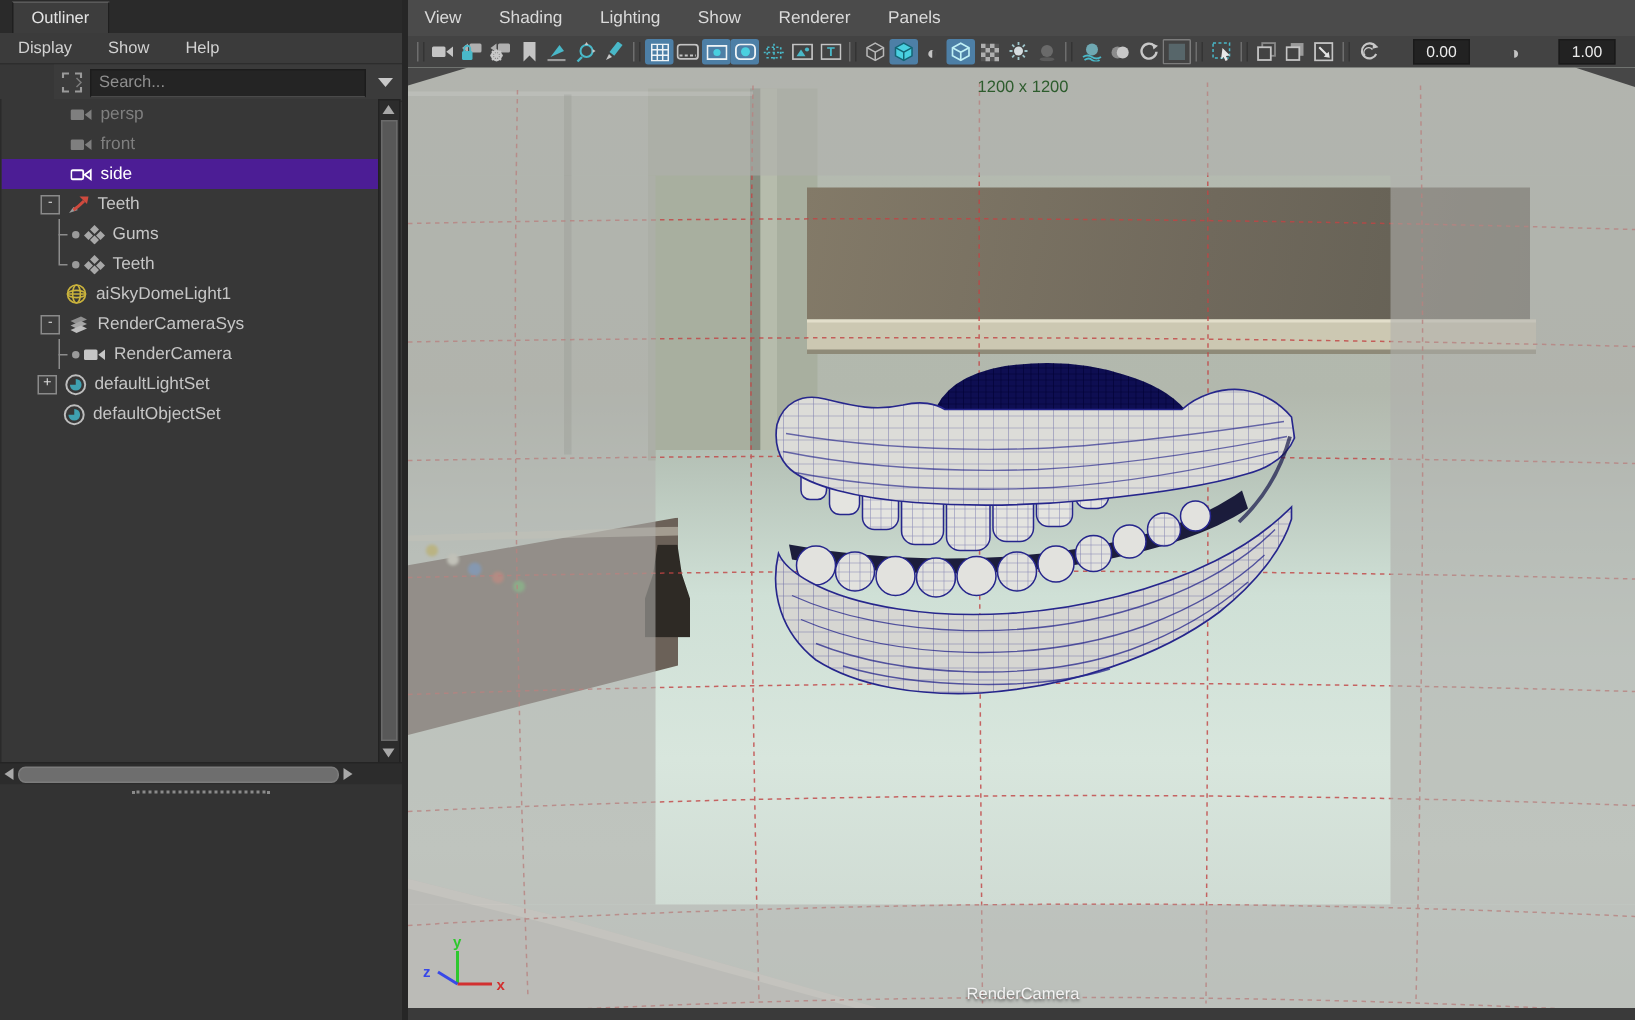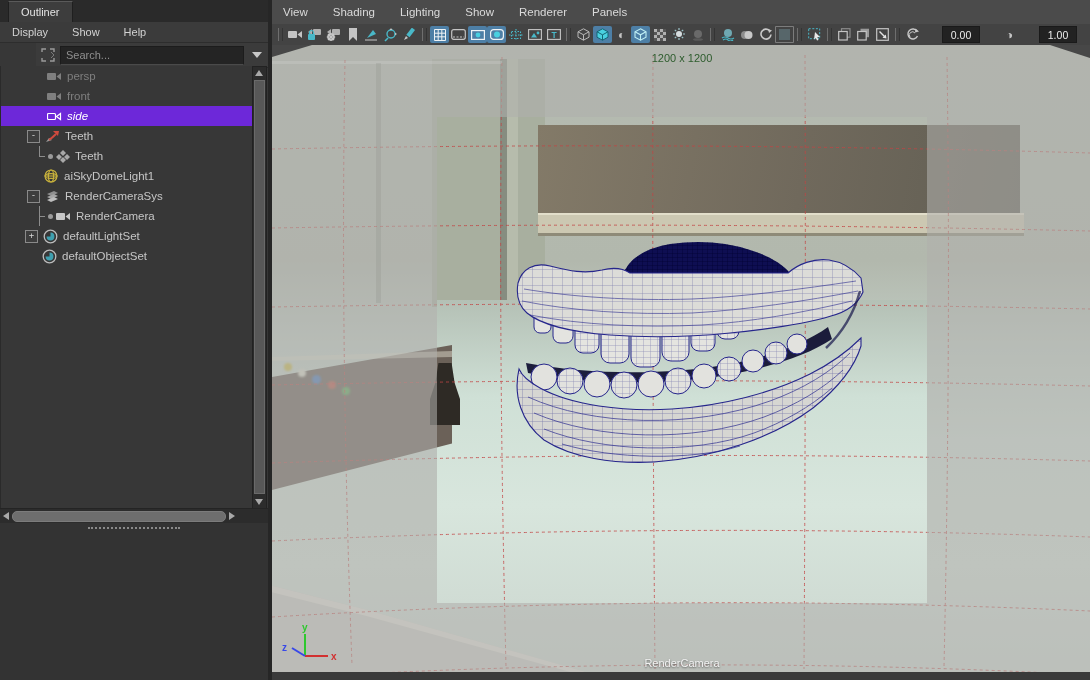--- a/index.html
+++ b/index.html
@@ -19,21 +19,21 @@
   .search-box{flex:1;height:17px;background:#242424;border:1px solid #1c1c1c;border-bottom-color:#4a4a4a;
               display:flex;align-items:center;}
   .search-box input{flex:1;background:transparent;border:none;outline:none;color:#cfcfcf;font-size:11px;padding:0 5px;
                     font-family:inherit;}
   .search-box input::placeholder{color:#8f8f8f;}
   .dd-arrow{width:0;height:0;border-left:5px solid transparent;border-right:5px solid transparent;
             border-top:6px solid #c8c8c8;margin-left:4px;flex:none;}
   .ol-tree{position:absolute;left:0;top:66px;right:15px;bottom:23px;background:#373737;overflow:hidden;
            border-left:1px solid #2a2a2a;}
   .orow{height:20px;display:flex;align-items:center;font-size:11.5px;color:#c6c6c6;white-space:nowrap;}
-  .orow.sel{background:#6d28d9;color:#fff;font-style:italic;}
+  .orow.sel{background:#4c1d95;color:#fff;}
   .orow.dim{color:#7f7f7f;}
   .orow .lab{margin-left:5px;}
   .sp{flex:none;display:inline-block;}
   .exp{width:11px;height:11px;flex:none;border:1px solid #8a8a8a;background:#3d3d3d;color:#d8d8d8;
        font:9px/9px "DejaVu Sans Mono",monospace;text-align:center;margin:0 5px 0 0;}
   .br{width:16px;height:20px;position:relative;flex:none;}
   .br::before{content:"";position:absolute;left:7px;top:0;height:10px;border-left:1px solid #8c8c8c;}
   .br.cont::before{height:20px;}
   .br::after{content:"";position:absolute;left:7px;top:10px;width:6px;border-top:1px solid #8c8c8c;}
   .dot{width:5px;height:5px;border-radius:50%;background:#9a9a9a;flex:none;margin-right:3px;}
@@ -152,20 +152,34 @@
         <span class="oic">
             <svg width="15" height="13">
               <polygon points="1,12 7,10 4,8" fill="#9a9a9a"></polygon>
               <path d="M4,10 C7,8 9,6 11,4" stroke="#cf4a3e" stroke-width="2" fill="none"></path>
               <polygon points="8,1 14,1 13,6" fill="#cf4a3e"></polygon>
             </svg>
           </span>
         <span class="lab">Teeth</span>
       </div>
 
+      <div class="orow">
+        <span class="sp" style="width:31px"></span>
+        <span class="br cont"></span>
+          <span class="dot"></span>
+        <span class="oic">
+            <svg width="14" height="13" fill="#a8a8a8">
+              <polygon points="7,0 10,3 7,6 4,3"></polygon>
+              <polygon points="3,4 6,7 3,10 0,7"></polygon>
+              <polygon points="11,4 14,7 11,10 8,7"></polygon>
+              <polygon points="7,7 10,10 7,13 4,10"></polygon>
+            </svg>
+          </span>
+        <span class="lab">Gums</span>
+      </div>
 
       <div class="orow">
         <span class="sp" style="width:31px"></span>
         <span class="br"></span>
           <span class="dot"></span>
         <span class="oic">
             <svg width="14" height="13" fill="#a8a8a8">
               <polygon points="7,0 10,3 7,6 4,3"></polygon>
               <polygon points="3,4 6,7 3,10 0,7"></polygon>
               <polygon points="11,4 14,7 11,10 8,7"></polygon>

